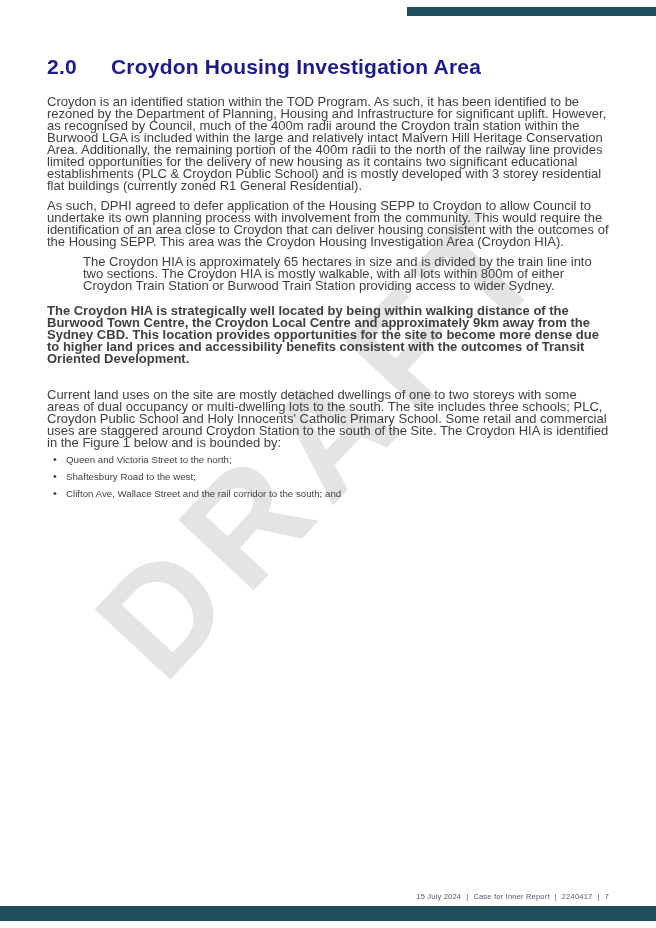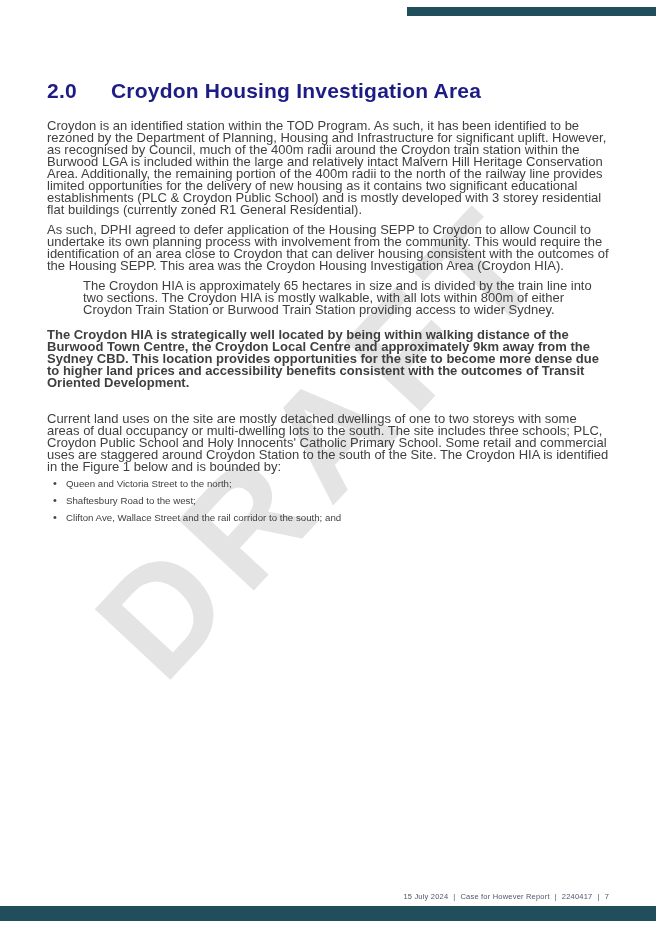--- a/index.html
+++ b/index.html
@@ -31,21 +31,21 @@
     text-align:center;
     font-size:150px;font-weight:600;letter-spacing:14px;
     color:var(--watermark);
     transform:rotate(-47deg);
     transform-origin:center center;
     user-select:none;white-space:nowrap;
     z-index:0;
   }
   .content{
     position:relative;z-index:1;
-    padding:79px 47px 0 47px;
+    padding:55px 47px 0 47px;
     color:var(--body-text);
   }
   h1.heading{
     color:var(--heading-color);
     font-size:21px;font-weight:700;letter-spacing:0.2px;
     margin-bottom:17px;white-space:nowrap;
   }
   h1 .heading-number{display:inline-block;width:64px;}
   p.body-par{
     font-size:13px;line-height:12px;
@@ -100,18 +100,18 @@
 
     <ul class="bullet-list">
       <li>Queen and Victoria Street to the north;</li>
       <li>Shaftesbury Road to the west;</li>
       <li>Clifton Ave, Wallace Street and the rail corridor to the south; and</li>
     </ul>
 
   </div>
 
   <div class="footer">
-    <span>15 July 2024</span><span class="sep">|</span><span>Case for However Report</span><span class="sep">|</span><span>2240417</span><span class="sep">|</span><span>7</span>
+    <span>15 July 2024</span><span class="sep">|</span><span>Case for Inner Report</span><span class="sep">|</span><span>2240417</span><span class="sep">|</span><span>7</span>
   </div>
 
   <div class="bottom-bar"></div>
 
 </div>
 
 </body></html>

